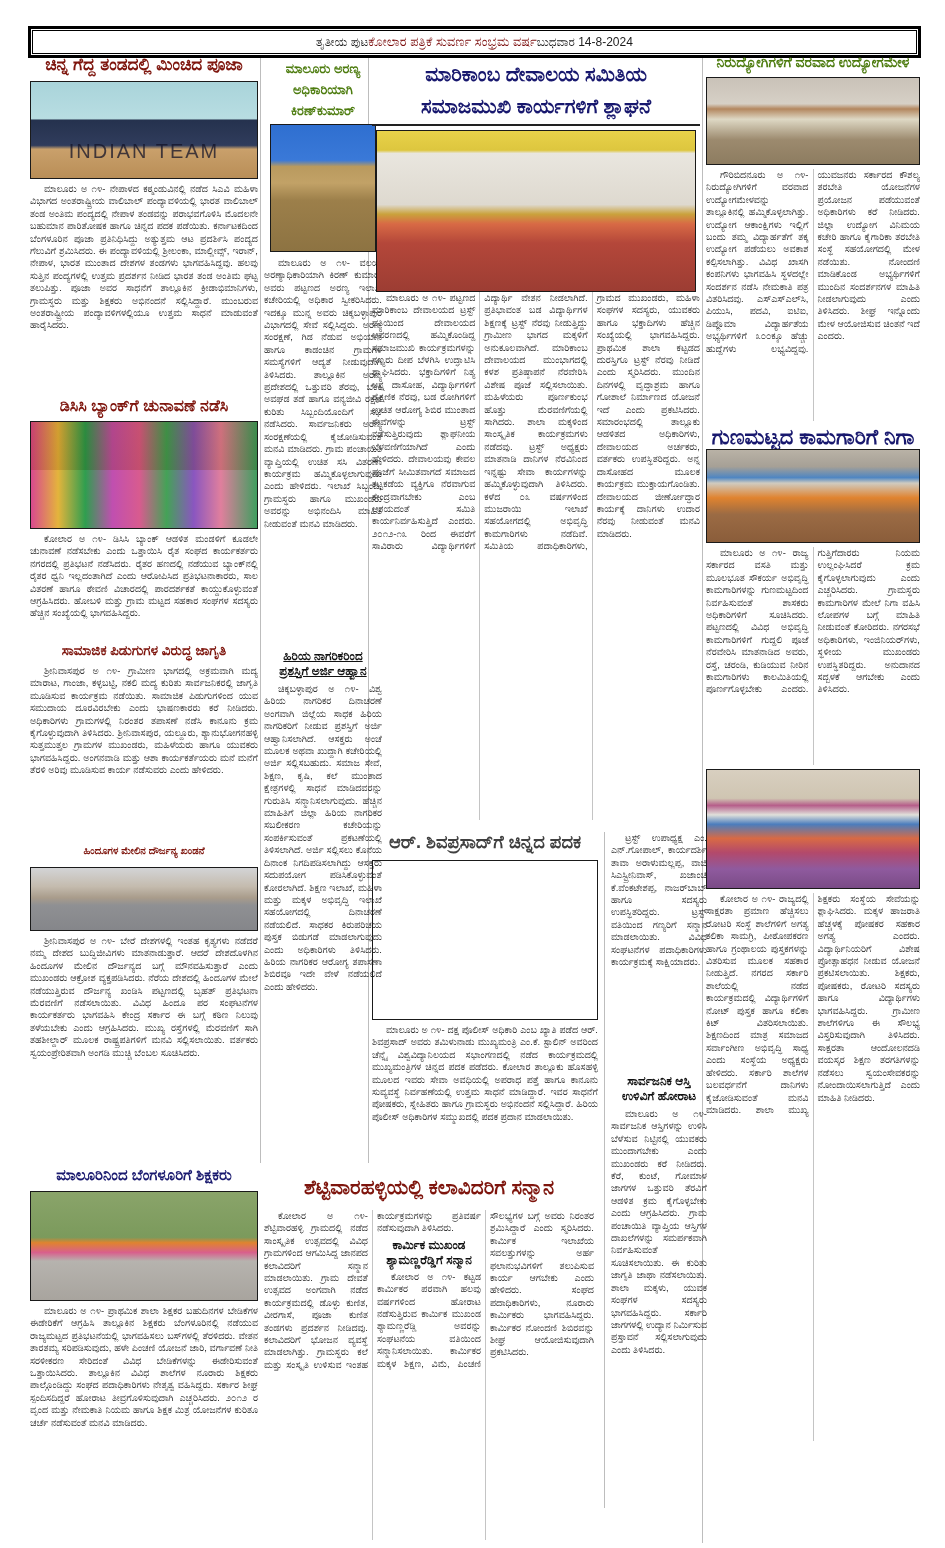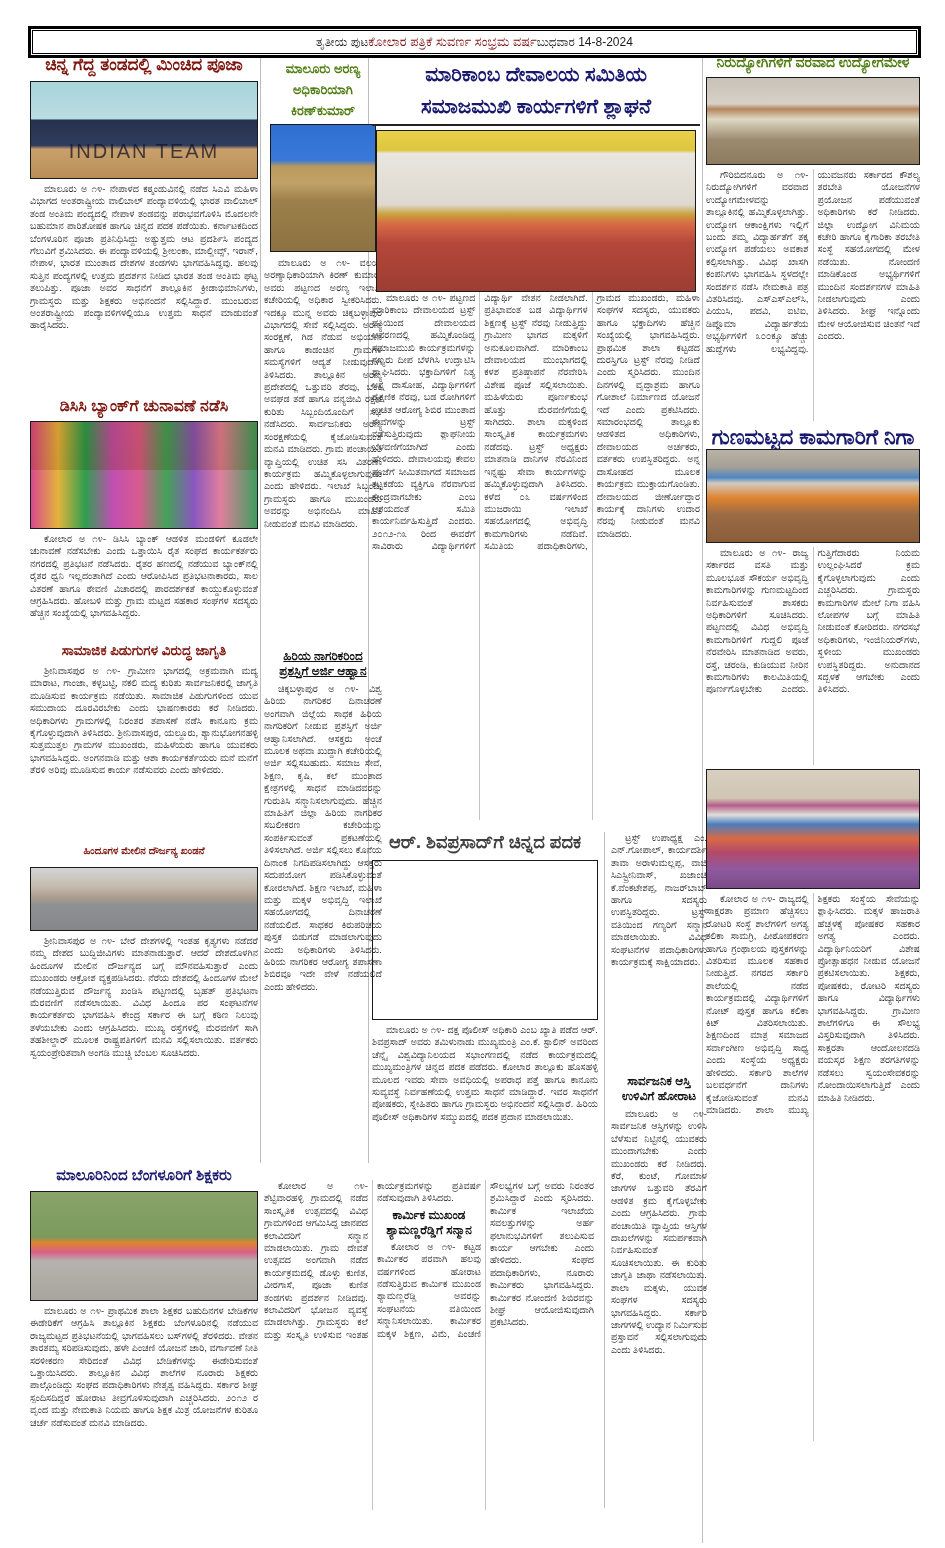--- a/index.html
+++ b/index.html
@@ -134,20 +134,21 @@
 <div class="abs" style="left:604px;top:832px;width:96px;border-left:1px solid #bdbdbd;padding-left:6px;">
   <div class="body" style="height:238px;">ಟ್ರಸ್ಟ್ ಉಪಾಧ್ಯಕ್ಷ ಎಂ. ಎನ್.ಗೋಪಾಲ್, ಕಾರ್ಯದರ್ಶಿ ತಾವಾ ಅರಾಳುಮಲ್ಲಪ್ಪ, ವಾಜಿ ಸಿಎಸ್ಟ್ರೀನಿವಾಸ್, ಖಜಾಂಚಿ ಕೆ.ವೆಂಕಟೇಶಪ್ಪ, ನಾಜರ್‌ಬಾಬ್ ಹಾಗೂ ಸದಸ್ಯರು ಉಪಸ್ಥಿತರಿದ್ದರು. ಟ್ರಸ್ಟ್ ವತಿಯಿಂದ ಗಣ್ಯರಿಗೆ ಸನ್ಮಾನ ಮಾಡಲಾಯಿತು. ವಿವಿಧ ಸಂಘಟನೆಗಳ ಪದಾಧಿಕಾರಿಗಳು ಕಾರ್ಯಕ್ರಮಕ್ಕೆ ಸಾಕ್ಷಿಯಾದರು.</div>
   <div class="subhead2" style="margin:4px 0;">
     <div>ಸಾರ್ವಜನಿಕ ಆಸ್ತಿ</div>
     <div>ಉಳಿವಿಗೆ ಹೋರಾಟ</div>
   </div>
   <div class="body" style="height:400px;">ಮಾಲೂರು ಅ ೧೪- ಸಾರ್ವಜನಿಕ ಆಸ್ತಿಗಳನ್ನು ಉಳಿಸಿ ಬೆಳೆಸುವ ನಿಟ್ಟಿನಲ್ಲಿ ಯುವಕರು ಮುಂದಾಗಬೇಕು ಎಂದು ಮುಖಂಡರು ಕರೆ ನೀಡಿದರು. ಕೆರೆ, ಕುಂಟೆ, ಗೋಮಾಳ ಜಾಗಗಳ ಒತ್ತುವರಿ ತೆರವಿಗೆ ಆಡಳಿತ ಕ್ರಮ ಕೈಗೊಳ್ಳಬೇಕು ಎಂದು ಆಗ್ರಹಿಸಿದರು. ಗ್ರಾಮ ಪಂಚಾಯಿತಿ ವ್ಯಾಪ್ತಿಯ ಆಸ್ತಿಗಳ ದಾಖಲೆಗಳನ್ನು ಸಮರ್ಪಕವಾಗಿ ನಿರ್ವಹಿಸುವಂತೆ ಸೂಚಿಸಲಾಯಿತು. ಈ ಕುರಿತು ಜಾಗೃತಿ ಜಾಥಾ ನಡೆಸಲಾಯಿತು. ಶಾಲಾ ಮಕ್ಕಳು, ಯುವಕ ಸಂಘಗಳ ಸದಸ್ಯರು ಭಾಗವಹಿಸಿದ್ದರು. ಸರ್ಕಾರಿ ಜಾಗಗಳಲ್ಲಿ ಉದ್ಯಾನ ನಿರ್ಮಿಸುವ ಪ್ರಸ್ತಾವನೆ ಸಲ್ಲಿಸಲಾಗುವುದು ಎಂದು ತಿಳಿಸಿದರು.</div>
 </div>
 
 <div class="abs" style="left:264px;top:1176px;width:330px;">
+  <div class="h h-red" style="font-size:20px;height:30px;">ಶೆಟ್ಟಿವಾರಹಳ್ಳಿಯಲ್ಲಿ ಕಲಾವಿದರಿಗೆ ಸನ್ಮಾನ</div>
   <div class="body cols3" style="height:330px;margin-top:4px;width:330px;">
     <p>ಕೋಲಾರ ಅ ೧೪- ಶೆಟ್ಟಿವಾರಹಳ್ಳಿ ಗ್ರಾಮದಲ್ಲಿ ನಡೆದ ಸಾಂಸ್ಕೃತಿಕ ಉತ್ಸವದಲ್ಲಿ ವಿವಿಧ ಗ್ರಾಮಗಳಿಂದ ಆಗಮಿಸಿದ್ದ ಜಾನಪದ ಕಲಾವಿದರಿಗೆ ಸನ್ಮಾನ ಮಾಡಲಾಯಿತು. ಗ್ರಾಮ ದೇವತೆ ಉತ್ಸವದ ಅಂಗವಾಗಿ ನಡೆದ ಕಾರ್ಯಕ್ರಮದಲ್ಲಿ ಡೊಳ್ಳು ಕುಣಿತ, ವೀರಗಾಸೆ, ಪೂಜಾ ಕುಣಿತ ತಂಡಗಳು ಪ್ರದರ್ಶನ ನೀಡಿದವು. ಕಲಾವಿದರಿಗೆ ಭೋಜನ ವ್ಯವಸ್ಥೆ ಮಾಡಲಾಗಿತ್ತು. ಗ್ರಾಮಸ್ಥರು ಕಲೆ ಮತ್ತು ಸಂಸ್ಕೃತಿ ಉಳಿಸುವ ಇಂತಹ ಕಾರ್ಯಕ್ರಮಗಳನ್ನು ಪ್ರತಿವರ್ಷ ನಡೆಸುವುದಾಗಿ ತಿಳಿಸಿದರು.</p>
     <div class="subhead2" style="margin:3px 0;">
       <div>ಕಾರ್ಮಿಕ ಮುಖಂಡ</div>
       <div>ಶ್ಯಾಮಣ್ಣರೆಡ್ಡಿಗೆ ಸನ್ಮಾನ</div>
     </div>
     <p>ಕೋಲಾರ ಅ ೧೪- ಕಟ್ಟಡ ಕಾರ್ಮಿಕರ ಪರವಾಗಿ ಹಲವು ವರ್ಷಗಳಿಂದ ಹೋರಾಟ ನಡೆಸುತ್ತಿರುವ ಕಾರ್ಮಿಕ ಮುಖಂಡ ಶ್ಯಾಮಣ್ಣರೆಡ್ಡಿ ಅವರನ್ನು ಸಂಘಟನೆಯ ವತಿಯಿಂದ ಸನ್ಮಾನಿಸಲಾಯಿತು. ಕಾರ್ಮಿಕರ ಮಕ್ಕಳ ಶಿಕ್ಷಣ, ವಿಮೆ, ಪಿಂಚಣಿ ಸೌಲಭ್ಯಗಳ ಬಗ್ಗೆ ಅವರು ನಿರಂತರ ಶ್ರಮಿಸಿದ್ದಾರೆ ಎಂದು ಸ್ಮರಿಸಿದರು. ಕಾರ್ಮಿಕ ಇಲಾಖೆಯ ಸವಲತ್ತುಗಳನ್ನು ಅರ್ಹ ಫಲಾನುಭವಿಗಳಿಗೆ ತಲುಪಿಸುವ ಕಾರ್ಯ ಆಗಬೇಕು ಎಂದು ಹೇಳಿದರು. ಸಂಘದ ಪದಾಧಿಕಾರಿಗಳು, ನೂರಾರು ಕಾರ್ಮಿಕರು ಭಾಗವಹಿಸಿದ್ದರು. ಕಾರ್ಮಿಕರ ನೋಂದಣಿ ಶಿಬಿರವನ್ನು ಶೀಘ್ರ ಆಯೋಜಿಸುವುದಾಗಿ ಪ್ರಕಟಿಸಿದರು.</p>
   </div>
 </div>
 

